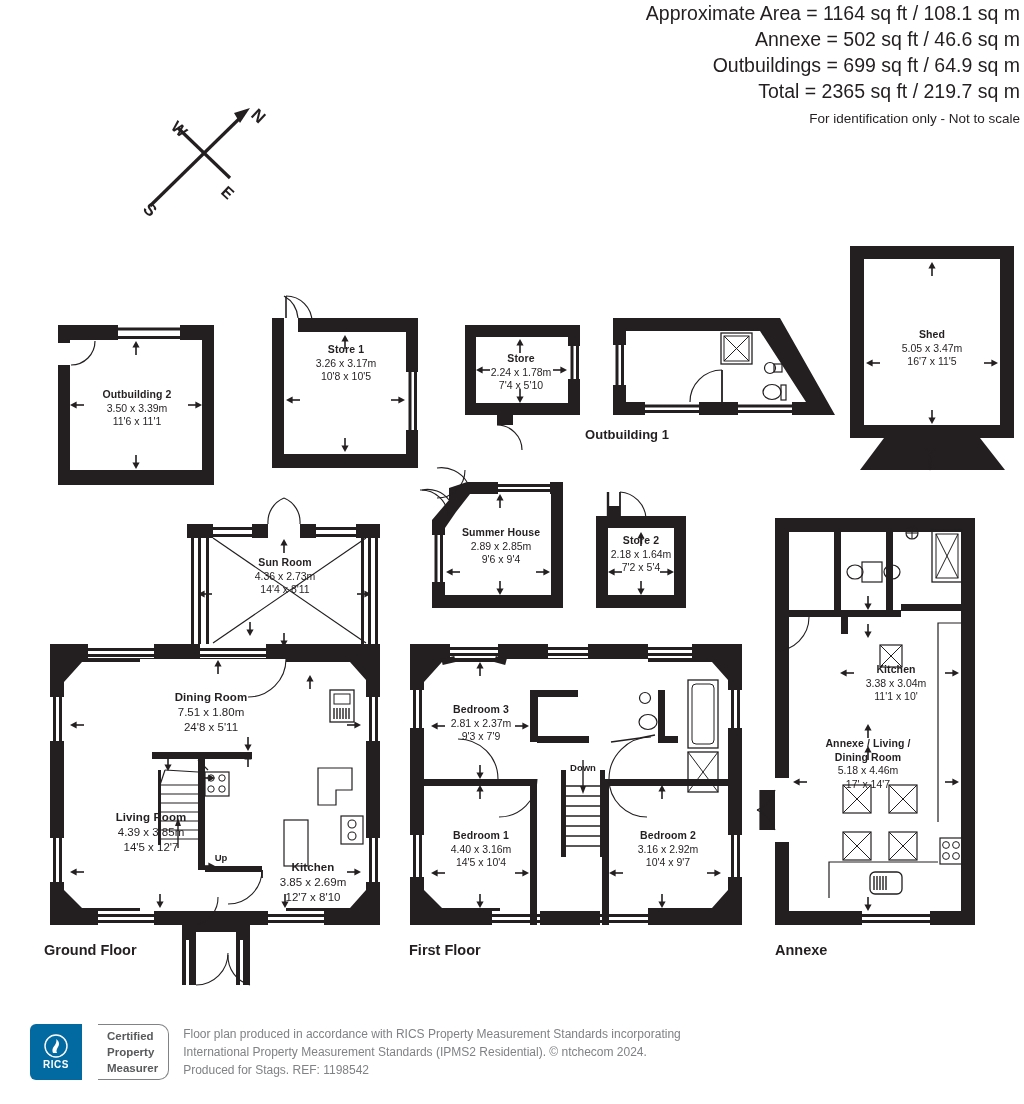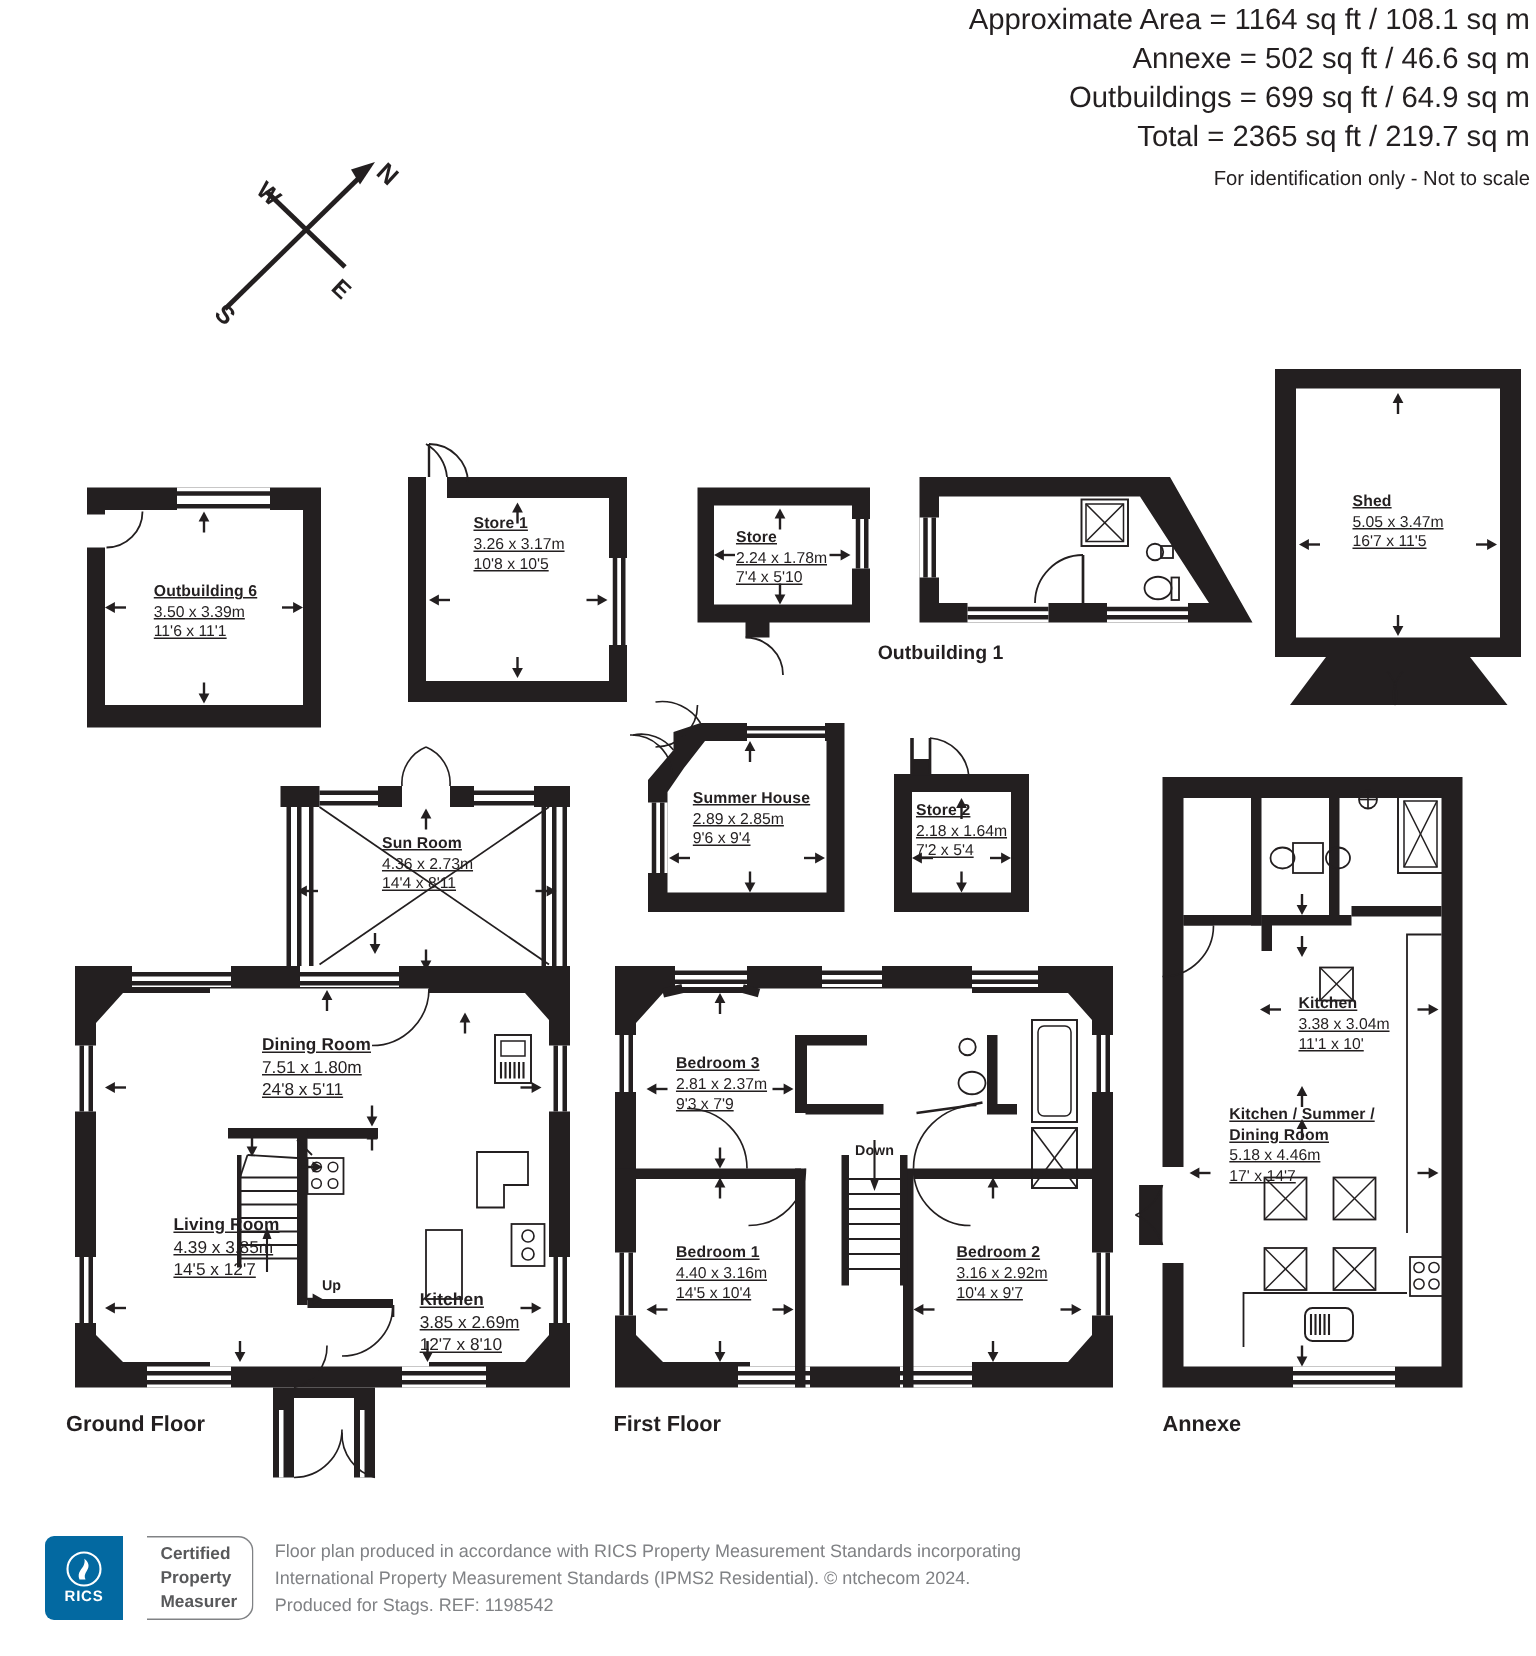--- a/index.html
+++ b/index.html
@@ -47,26 +47,25 @@
   #plan {
     position: absolute;
     left: 0; top: 0;
     width: 1024px; height: 1104px;
     pointer-events: none;
   }
 
   
   .room-label {
     position: absolute;
-    text-align: left;
+    text-align: center;
     color: #231f20;
     white-space: nowrap;
     line-height: 1.30;
     transform: translateX(-50%);
-    text-decoration: underline;
   }
   .room-label .rl-name {
     font-weight: bold;
     font-size: 10.5px;
     letter-spacing: .1px;
   }
   .room-label .rl-dim {
     font-size: 10.5px;
   }
   .room-label.big .rl-name { font-size: 11.5px; }
@@ -637,21 +636,21 @@
   <use href="#arrU" x="868" y="752"></use>
   <use href="#arrL" x="799" y="782"></use>
   <use href="#arrR" x="953" y="782"></use>
   <use href="#arrD" x="868" y="905"></use>
   <use href="#arrU" x="868" y="730"></use>
 
   </g>
 </svg>
 
 <div class="room-label" style="left:137px; top:388px;">
-  <div class="rl-name">Outbuilding 6</div>
+  <div class="rl-name">Outbuilding 2</div>
   <div class="rl-dim">3.50 x 3.39m</div>
   <div class="rl-dim">11'6 x 11'1</div>
 </div>
 
 <div class="room-label" style="left:346px; top:343px;">
   <div class="rl-name">Store 1</div>
   <div class="rl-dim">3.26 x 3.17m</div>
   <div class="rl-dim">10'8 x 10'5</div>
 </div>
 
@@ -721,21 +720,21 @@
   <div class="rl-dim">10'4 x 9'7</div>
 </div>
 
 <div class="room-label" style="left:896px; top:663px;">
   <div class="rl-name">Kitchen</div>
   <div class="rl-dim">3.38 x 3.04m</div>
   <div class="rl-dim">11'1 x 10'</div>
 </div>
 
 <div class="room-label" style="left:868px; top:737px;">
-  <div class="rl-name">Kitchen / Summer /</div>
+  <div class="rl-name">Annexe / Living /</div>
   <div class="rl-name">Dining Room</div>
   <div class="rl-dim">5.18 x 4.46m</div>
   <div class="rl-dim">17' x 14'7</div>
 </div>
 
 <div class="ob-title" style="left:627px; top:427px;">Outbuilding 1</div>
 <div class="plan-title" style="left:44px; top:942px;">Ground Floor</div>
 <div class="plan-title" style="left:409px; top:942px;">First Floor</div>
 <div class="plan-title" style="left:775px; top:942px;">Annexe</div>
 

